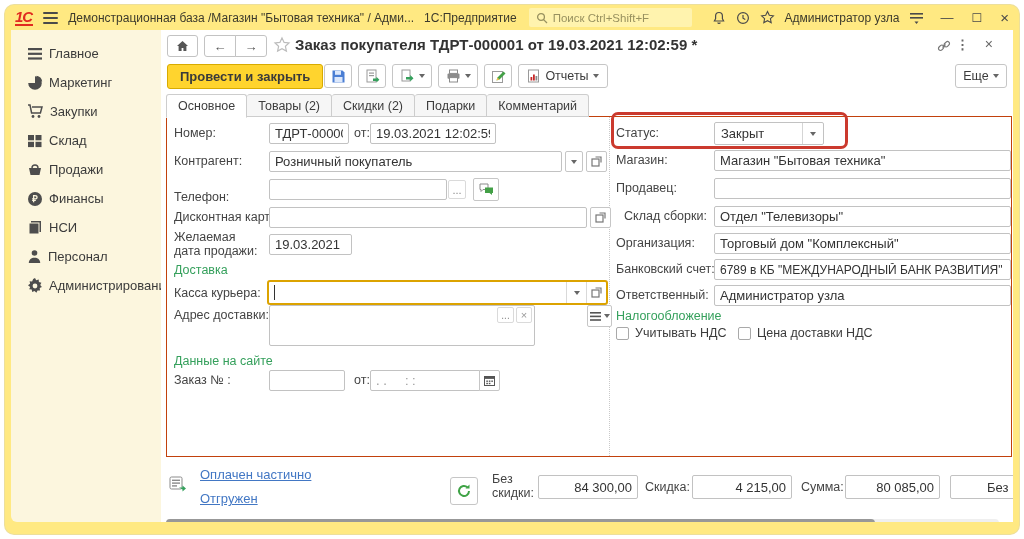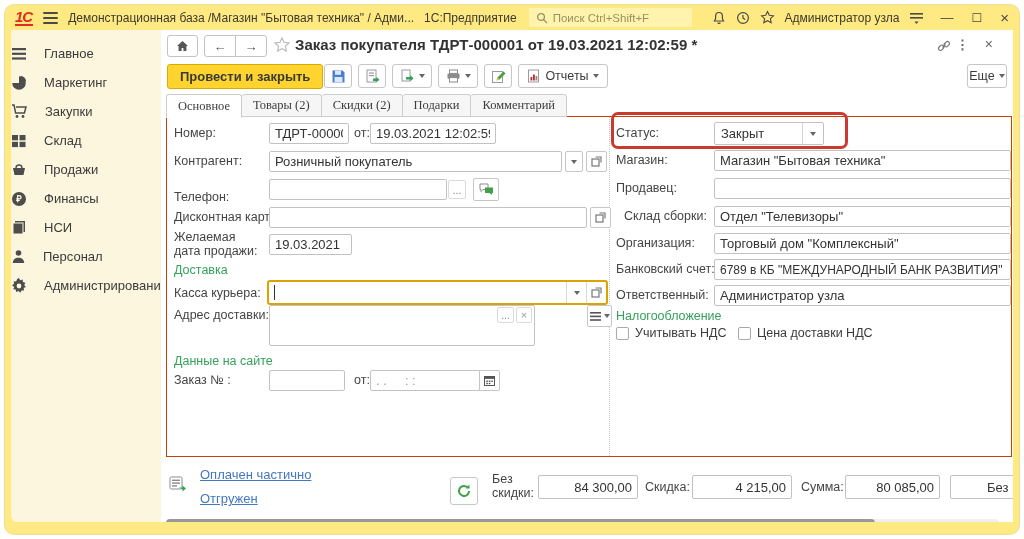--- a/index.html
+++ b/index.html
@@ -16,41 +16,41 @@
   .db-title { font-size:12px; color:#3c3a2c; white-space:nowrap; }
   .app-name { font-size:12px; color:#3c3a2c; white-space:nowrap; }
   .search { display:flex; align-items:center; gap:5px; background:#fff3ae; border-radius:2px;
             height:19px; padding:0 7px; width:205px; color:#98915f; font-size:11.5px; }
   .tb-ico { color:#4a4a4a; display:flex; align-items:center; cursor:pointer; }
   .user { font-size:12px; color:#3c3a2c; white-space:nowrap; }
   .winctl { font-size:13px; color:#4a4a4a; cursor:pointer; line-height:10px; }
   
   .body { display:flex; height:498px; padding:0 6px 6px 6px; }
   .sidebar { width:150px; background:#fcf6de; border-bottom-left-radius:6px; padding-top:9px; }
-  .side-item { display:flex; align-items:center; gap:17px; height:29px; 
+  .side-item { display:flex; align-items:center; gap:6px; height:29px; padding-left:16px;
                font-size:13px; color:#3b3b3b; cursor:pointer; }
   .side-item svg { flex:none; }
   .main { position:relative; flex:1; background:#ffffff; overflow:hidden; }
   
   .nav-btn { position:absolute; height:22px; border:1px solid #c3c3c3; border-radius:3px; background:#fff;
              display:flex; align-items:center; justify-content:center; color:#555; font-size:13px; cursor:pointer; }
   .doc-title { position:absolute; left:134px; top:6px; font-size:15px; font-weight:600; color:#333; white-space:nowrap; }
   
   .tb-btn { position:absolute; height:24px; border:1px solid #c6c6c6; border-radius:3px; background:#fff;
             display:flex; align-items:center; justify-content:center; gap:4px; padding:0 5px; cursor:pointer;
             font-size:12.5px; color:#3b3b3b; }
   .btn-yellow { position:absolute; left:6px; top:34px; height:25px; padding:0 12px; background:#ffd42e;
                 border:1px solid #d8ab00; border-radius:3px; font-size:13px; font-weight:bold; color:#3a3a3a;
                 display:flex; align-items:center; cursor:pointer; }
   .caret { width:0; height:0; border-left:3.5px solid transparent; border-right:3.5px solid transparent;
            border-top:4px solid #666; display:inline-block; }
   
   .tabs { position:absolute; left:5px; top:64px; display:flex; z-index:2; }
   .tab { height:23px; padding:0 11px; display:flex; align-items:center; font-size:12.5px; color:#3d3d3d;
-         background:#f6f6f6; border:1px solid #cdcdcd; border-left:none; border-radius:3px 3px 0 0; cursor:pointer;font-family:Liberation Serif, serif; }
+         background:#f6f6f6; border:1px solid #cdcdcd; border-left:none; border-radius:3px 3px 0 0; cursor:pointer; }
   .tab:first-child { border-left:1px solid #cdcdcd; }
   .tab.active { background:#fff; border-bottom:1px solid #fff; height:24px; }
   .panel { position:absolute; left:5px; top:86px; right:1px; height:341px; border:1px solid #c2410c; background:#fff; }
   .vsep { position:absolute; left:442px; top:0; bottom:0; border-left:1px dotted #c9c9c9; }
   .lbl { position:absolute; font-size:12.5px; color:#444; white-space:nowrap; }
   .green-hdr { position:absolute; font-size:12.5px; color:#35a05c; white-space:nowrap; }
   .fld { position:absolute; height:21px; border:1px solid #c2c2c2; border-radius:2px; background:#fff;
          font-family:"Liberation Sans", sans-serif; font-size:13px; color:#333; padding:0 5px; outline:none; }
   .fld::placeholder { color:#9a9a9a; }
   .mini { position:absolute; border:1px solid #c6c6c6; border-radius:2px; background:#fff;
@@ -263,21 +263,21 @@
       <div class="tb-btn" style="left:357px; top:34px; width:90px;">
         <svg width="14" height="14" viewBox="0 0 14 14">
             <rect x="1.5" y="1" width="10" height="12" fill="#fff" stroke="#9a9a9a"></rect>
             <rect x="3.5" y="8" width="1.8" height="3.5" fill="#c62828"></rect>
             <rect x="6" y="5.5" width="1.8" height="6" fill="#c62828"></rect>
             <rect x="8.5" y="7" width="1.8" height="4.5" fill="#8b8b8b"></rect>
           </svg>
         <span>Отчеты</span>
         <span class="caret"></span>
       </div>
-      <div class="tb-btn" style="right:6px; top:34px; width:40px;">
+      <div class="tb-btn" style="right:6px; top:34px; width:52px;">
         <span>Еще</span>
         <span class="caret"></span>
       </div>
 
       <div class="tabs">
         <div class="tab active">Основное</div>
         <div class="tab">Товары (2)</div>
         <div class="tab">Скидки (2)</div>
         <div class="tab">Подарки</div>
         <div class="tab">Комментарий</div>

